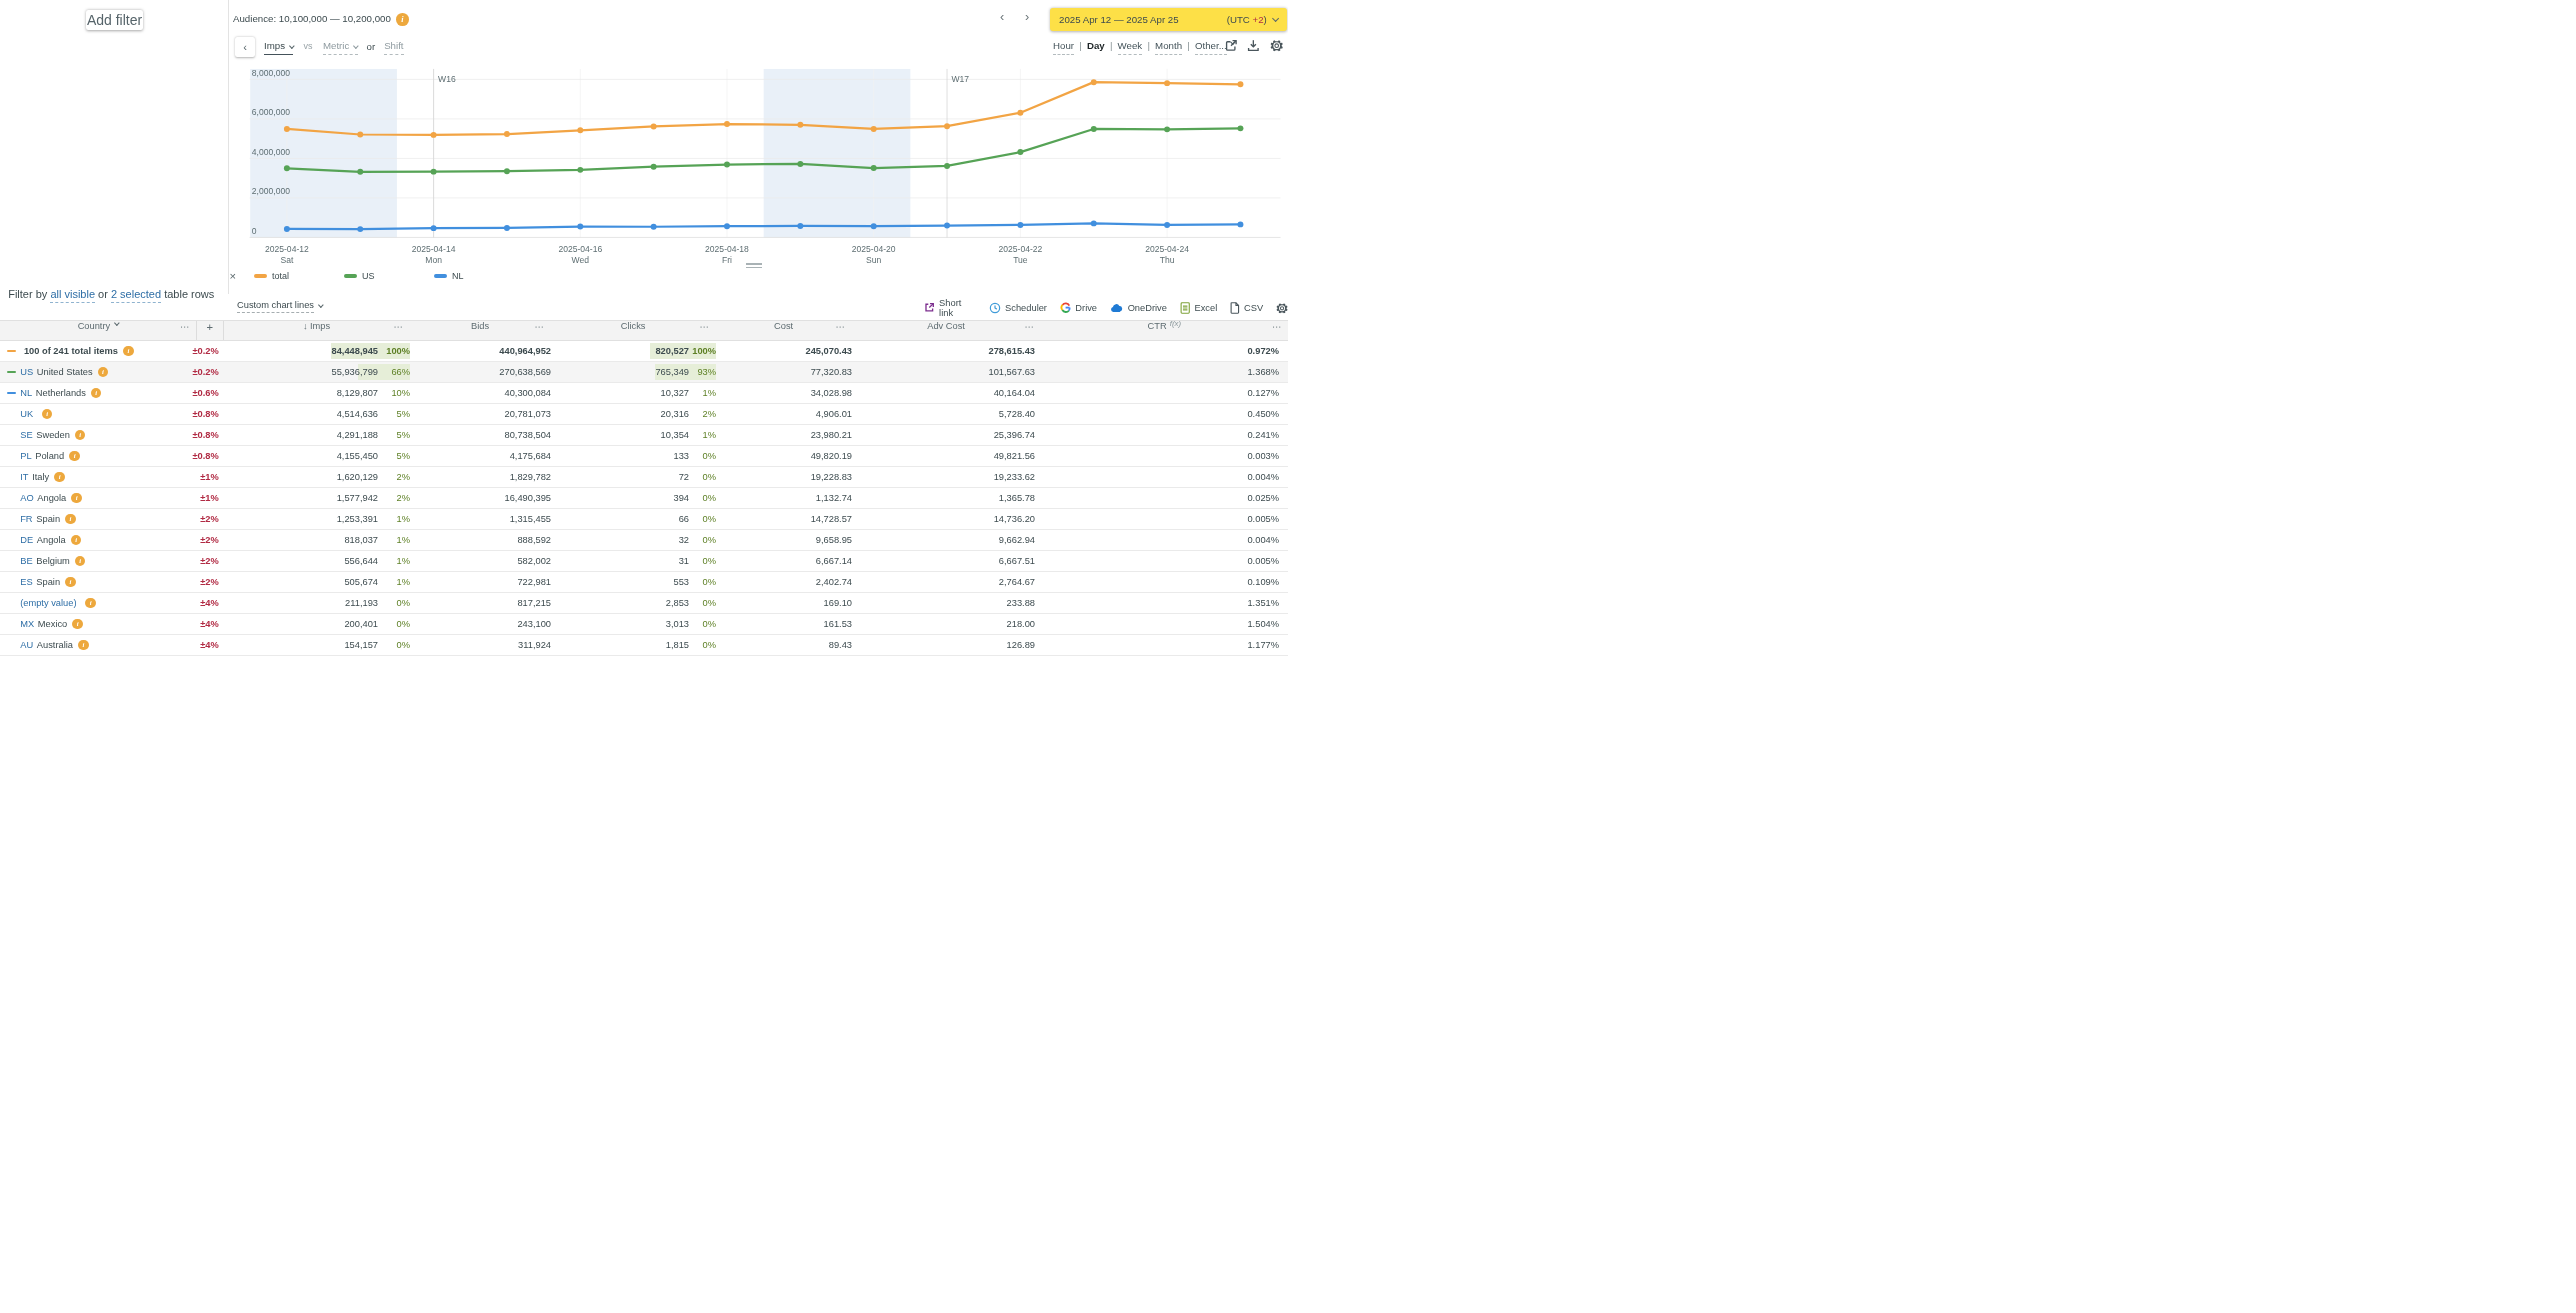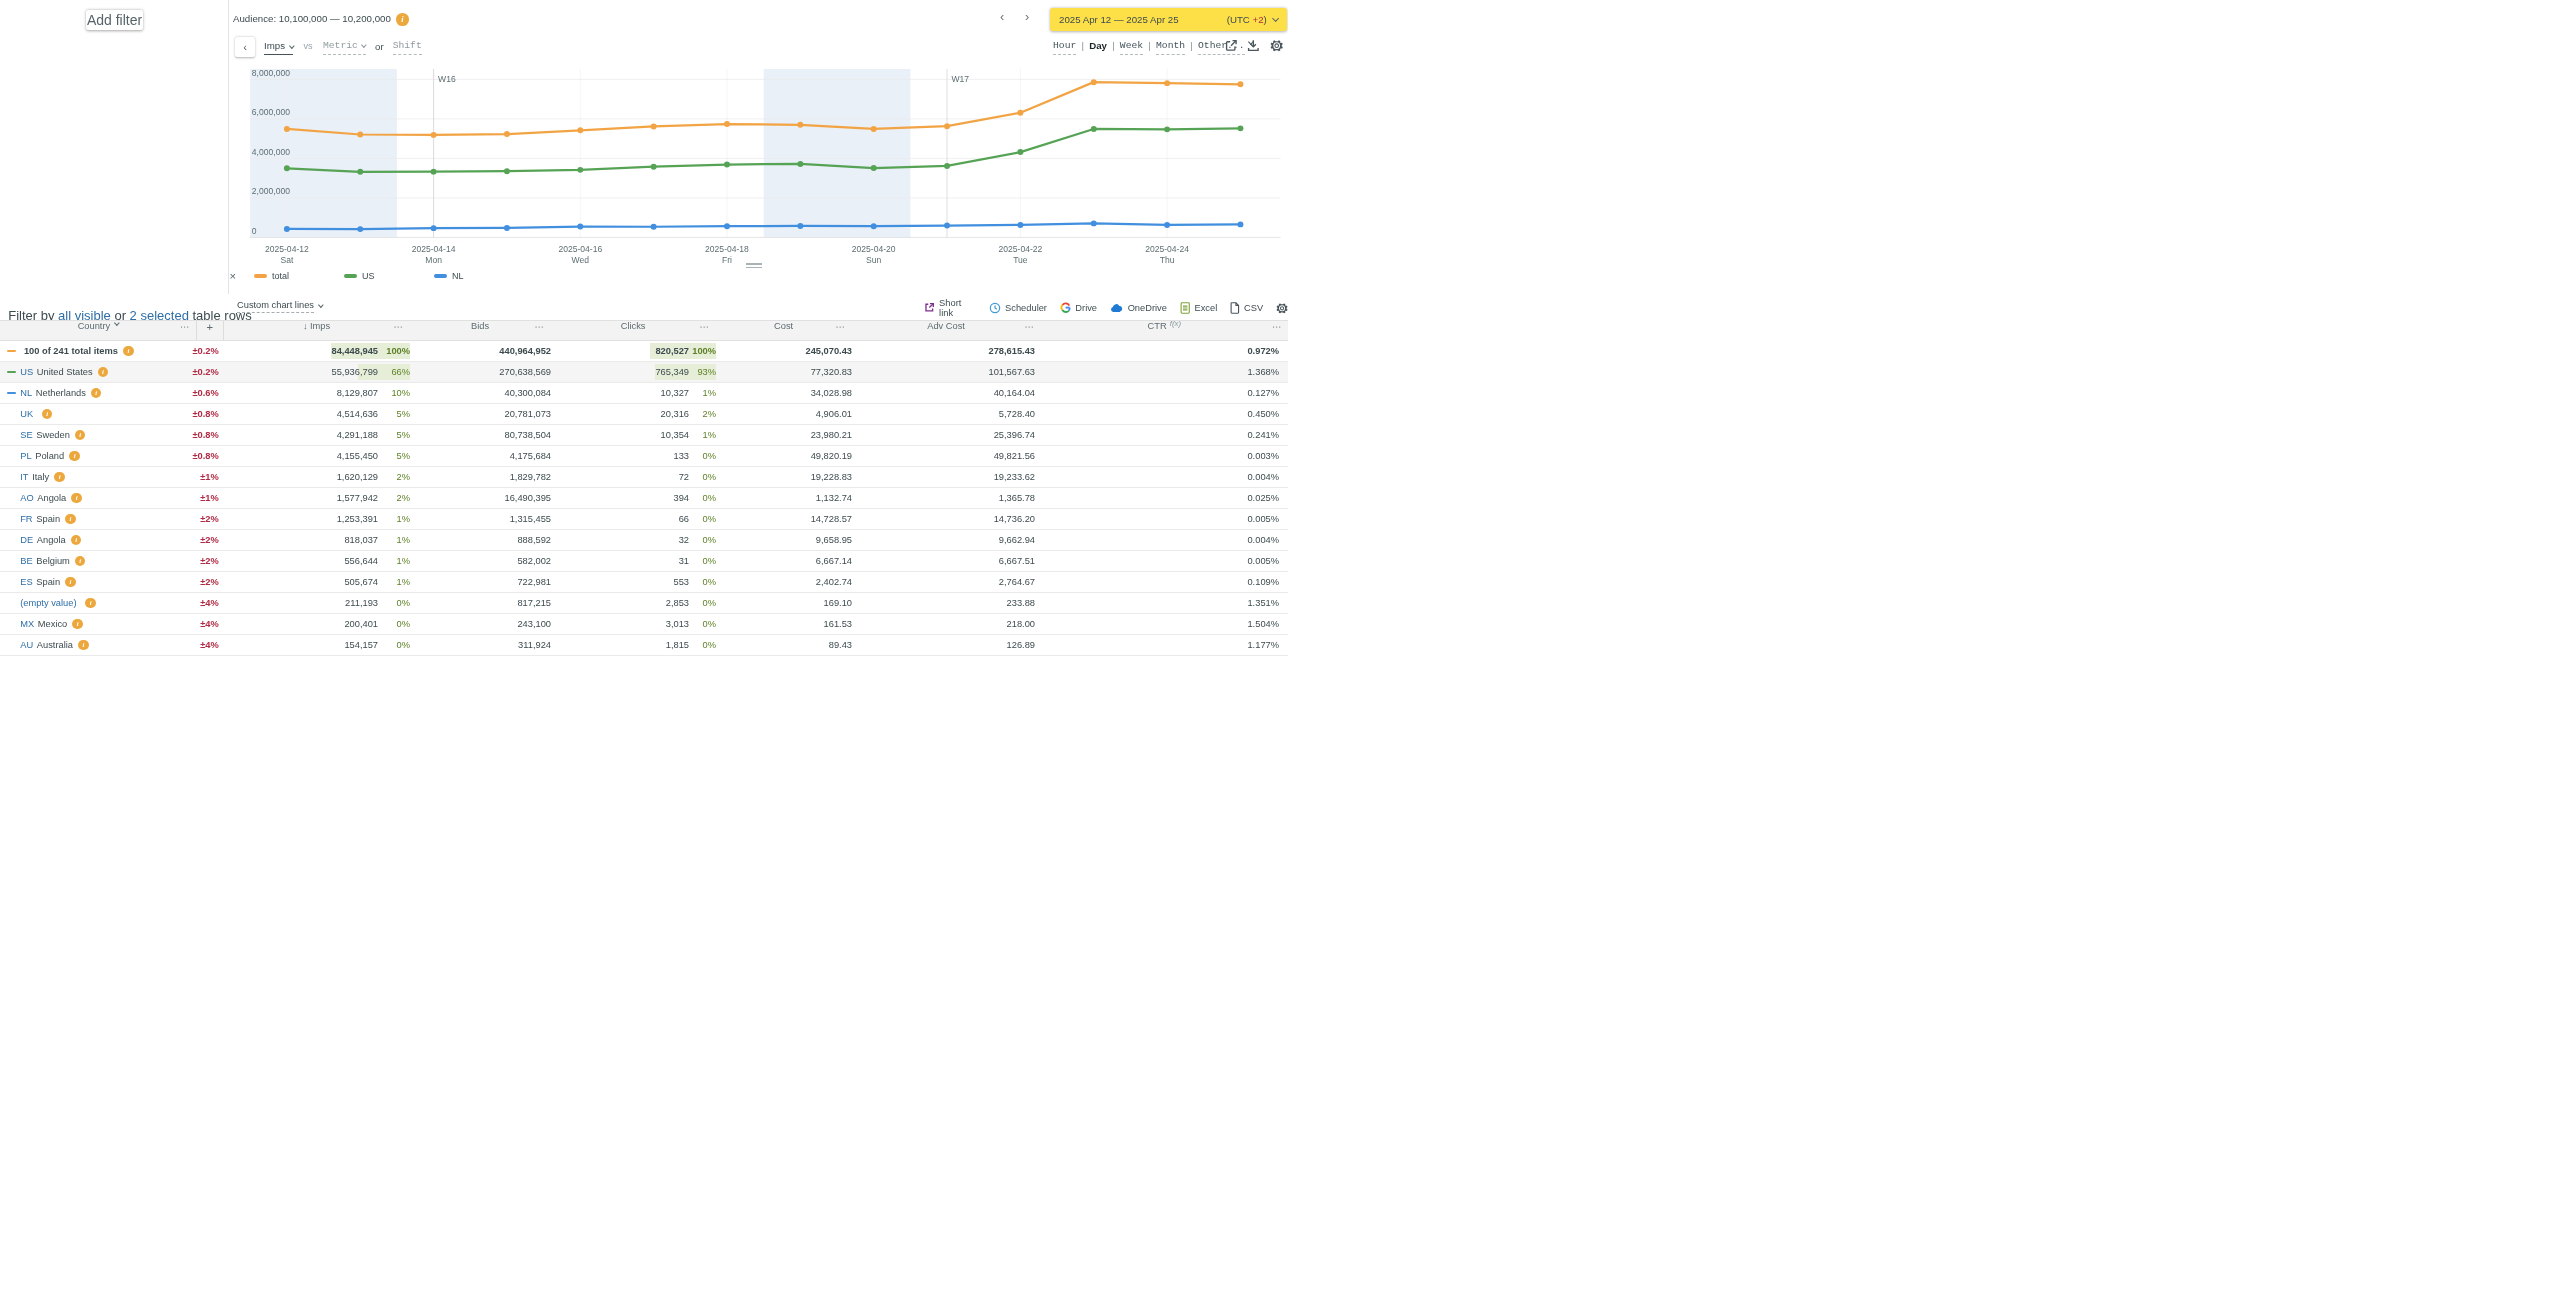--- a/index.html
+++ b/index.html
@@ -30,41 +30,41 @@
     transform:rotate(45deg); display:inline-block; margin-left:6px; margin-bottom:2.2px; }
   .chev.sm { width:3.7px; height:3.7px; margin-left:4.5px; margin-bottom:1.5px; }
 
   
   #back-card { left:235px; top:37px; width:20px; height:20px; background:#fff; border-radius:2.2px;
     box-shadow:0 0.7px 2.2px rgba(0,0,0,.3); display:flex; align-items:center; justify-content:center;
     font-size:11.2px; color:#5a686c; cursor:pointer; }
   #metric-row { left:264px; top:40px; font-size:9.7px; display:flex; align-items:flex-start; }
   #metric-row .item { cursor:pointer; }
   .u-solid { border-bottom:1.9px solid #44525a; padding-bottom:3px; color:#3d4b4f; }
-  .u-dash  { border-bottom:1.5px dashed #b3bbbe; padding-bottom:3px; color:#8f9ba0;font-family:Liberation Mono, monospace; }
+  .u-dash  { border-bottom:1.5px dashed #b3bbbe; padding-bottom:3px; color:#8f9ba0; }
   #metric-row .sep { color:#9aa4a8; font-size:9px; margin:0 10.4px; padding-top:0.7px; }
   #metric-row .or { color:#3d4b4f; margin:0 9px; padding-top:0.7px; }
   #gran-row { left:1053px; top:40px; font-size:9.7px; display:flex; align-items:flex-start; }
   #gran-row .g { cursor:pointer; color:#44535a; }
   #gran-row .g.active { font-weight:bold; color:#1d2426; border-bottom:none; padding-bottom:3px; }
   #gran-row .bar-sep { color:#8b9598; margin:0 5.2px; }
   #top-icons { left:1225px; top:39px; display:flex; gap:9.7px; align-items:center; }
   #top-icons svg { cursor:pointer; }
 
   
   #chart-wrap { left:228px; top:60px; width:1060px; height:205px; }
   #legend { left:228px; top:270px; display:flex; align-items:center; font-size:9px; color:#3d4b4f; }
   #legend .close { width:18px; color:#5a686c; font-size:11.2px; margin-left:1.5px; cursor:pointer; }
   #legend .item { display:flex; align-items:center; margin-left:6px; width:84px; cursor:pointer; }
   #legend .sw { width:13.4px; height:3.7px; border-radius:1.9px; margin-right:5.2px; }
   #drag-handle { left:746px; top:263px; width:16.4px; cursor:row-resize; }
   #drag-handle div { height:1.5px; background:#a9b2b5; margin-bottom:2.2px; }
 
   
-  #filter-row { left:8.2px; top:308px; font-size:13px; color:#3d4b4f; }
+  #filter-row { left:8.2px; top:288px; font-size:11px; color:#3d4b4f; }
   .dlink { color:var(--link,#2e6ea6); border-bottom:1.1px dashed #8fb3cf; padding-bottom:1.5px; cursor:pointer; }
   #custom-lines { left:237px; top:300px; font-size:9.3px; color:#3d4b4f; cursor:pointer; }
   #custom-lines .txt { border-bottom:1.1px dashed #a5adb0; padding-bottom:2.2px; }
   #export-bar { left:924px; top:298px; display:flex; align-items:center; gap:12.7px; font-size:9.3px; color:#3f4d51; }
   #export-bar .eitem { display:flex; align-items:center; gap:4.5px; cursor:pointer; }
 
   
   #table { left:0; top:320px; width:1288px; }
   .thead { display:grid; grid-template-columns:196px 27.6px 186px 141px 165px 136px 189px 1fr;
     height:21px; background:#f3f3f3; border-top:0.7px solid #e0e0e0; border-bottom:0.7px solid #e0e0e0;

